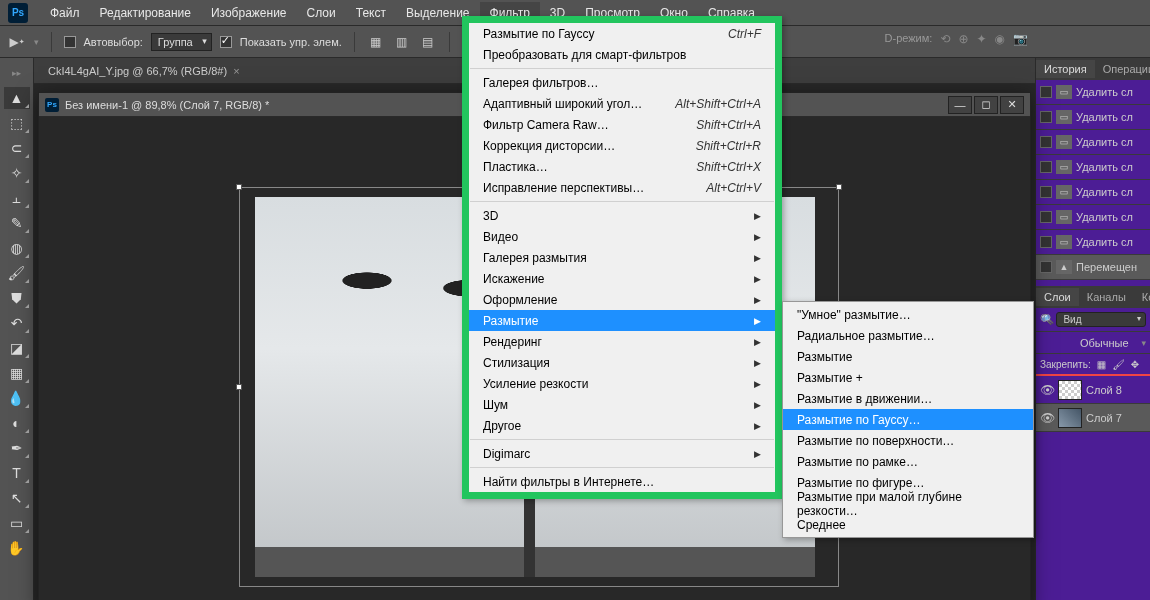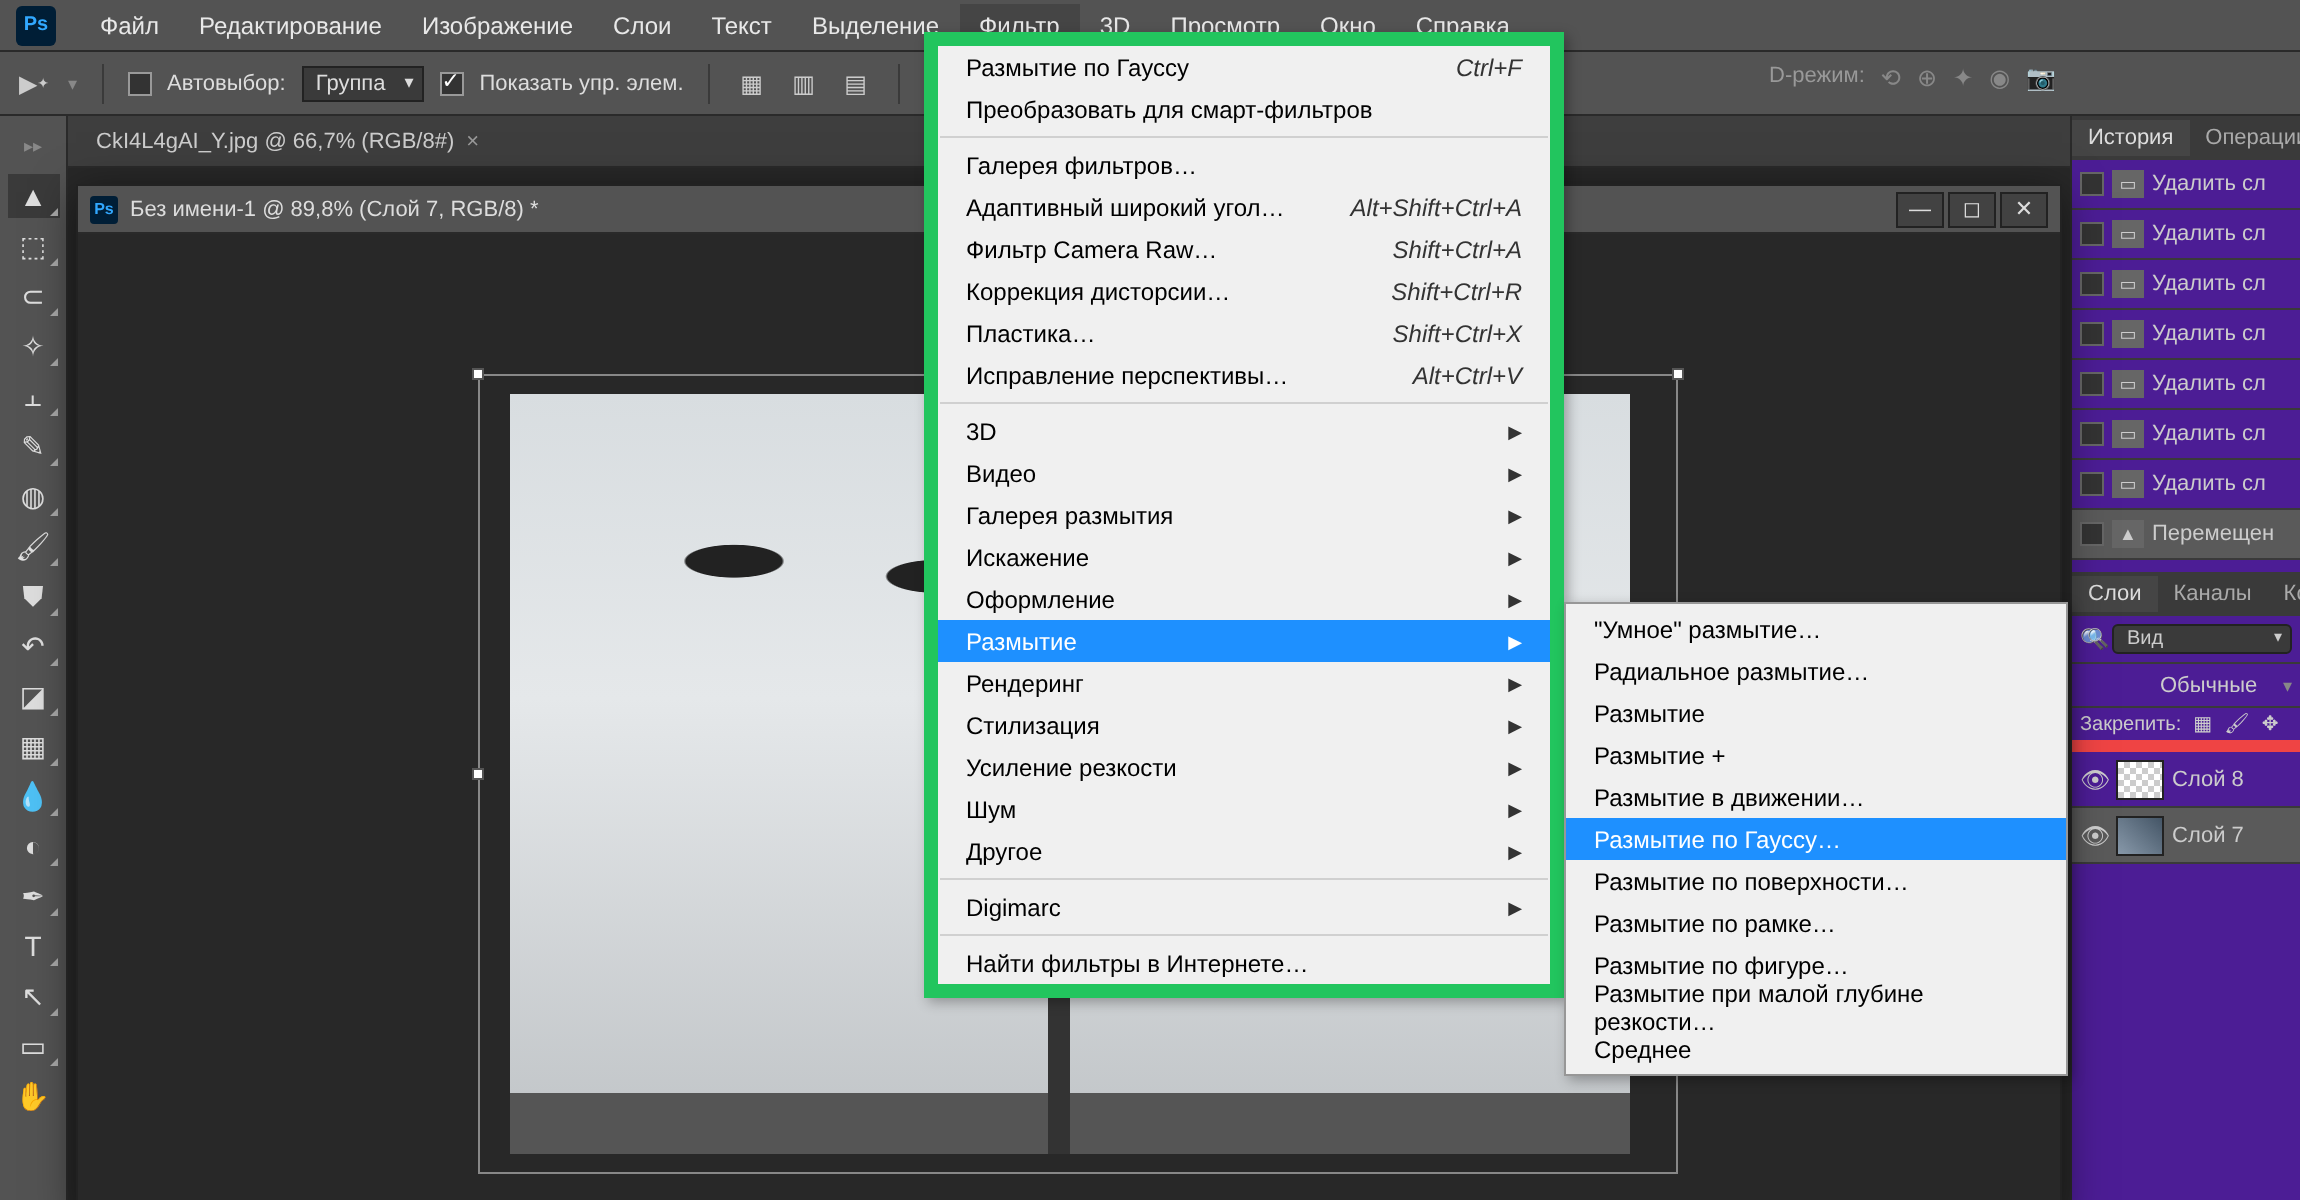--- a/index.html
+++ b/index.html
@@ -58,21 +58,21 @@
 .hist-thumb { width:12px; height:12px; border:1px solid #666; background:#333; flex-shrink:0; }
 .hist-icon { width:16px; height:14px; background:#666; flex-shrink:0; display:flex; align-items:center; justify-content:center; font-size:9px; color:#ccc; }
 .layers-panel { margin-top:6px; }
 .layers-toolbar { height:24px; display:flex; align-items:center; padding:0 4px; gap:4px; border-bottom:1px solid #3a3a3a; }
 .search-pill { background:#3a3a3a; border:1px solid #222; border-radius:3px; padding:1px 16px 1px 6px; font-size:10px; color:#ccc; position:relative; flex:1; }
 .search-pill::before { content:"🔍"; position:absolute; left:-14px; font-size:9px; }
 .search-pill::after { content:"▾"; position:absolute; right:4px; top:1px; font-size:8px; }
 .layers-row { height:22px; display:flex; align-items:center; padding:0 4px; gap:4px; font-size:11px; border-bottom:1px solid #3a3a3a; }
 .layers-row .lbl { color:#ccc;margin-left:40px; }
 .layers-row .dots { margin-left:auto; display:flex; gap:2px; }
-.lock-row { height:22px; display:flex; align-items:center; padding:0 4px; gap:6px; font-size:10px; border-bottom:6px solid #ef4444; color:#ccc; }
+.lock-row { height:22px; display:flex; align-items:center; padding:0 4px; gap:6px; font-size:10px; border-bottom:2px solid #ef4444; color:#ccc; }
 .layer-item { height:28px; display:flex; align-items:center; padding:0 4px; gap:4px; border-bottom:1px solid #3a3a3a; font-size:11px; }
 .layer-item.sel { background:#5a5a5a; }
 .eye { width:14px; text-align:center; color:#ccc; font-size:12px; }
 .layer-thumb { width:24px; height:20px; background:#fff; border:1px solid #222; background-image:repeating-conic-gradient(#ccc 0 25%,#fff 0 50%); background-size:6px 6px; }
 .layer-thumb.img { background:linear-gradient(45deg,#8899aa,#445566); }
 .mini-icons { position:absolute; right:122px; top:32px; display:flex; gap:8px; color:#888; font-size:12px; }
 </style>
 </head>
 <body>
 

